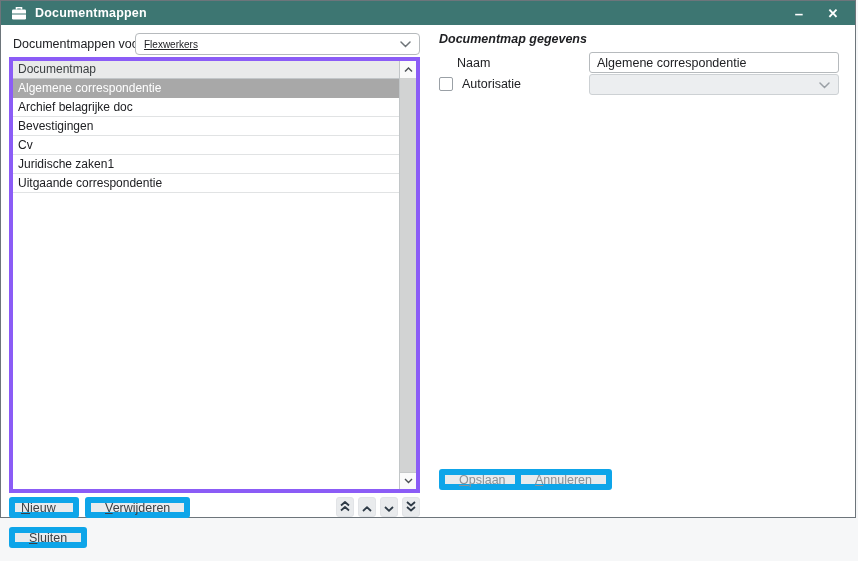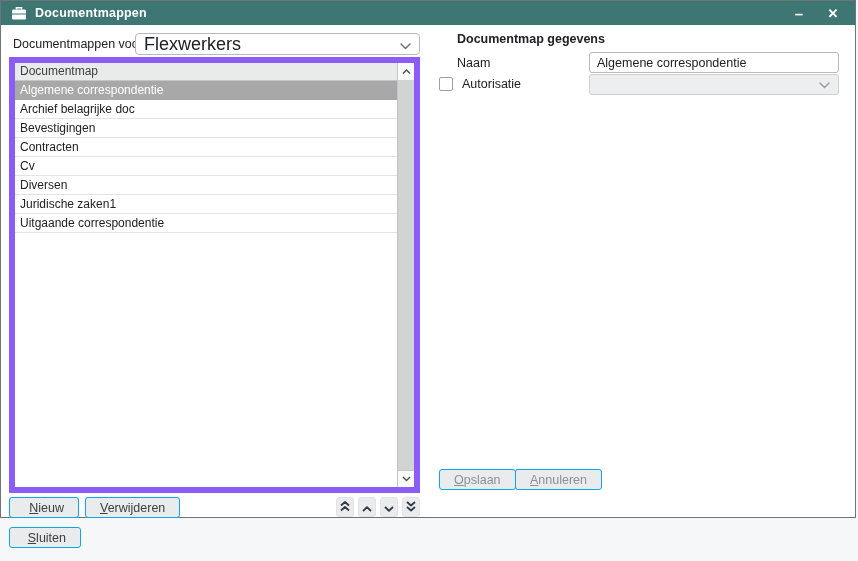--- a/index.html
+++ b/index.html
@@ -19,65 +19,65 @@
   .tb-btn {
     color:#ffffff; font-size:13px; font-weight:bold; width:24px; height:24px;
     display:flex; align-items:center; justify-content:center; cursor:default;
   }
   .tb-btn.min { font-size:15px; margin-right:10px; }
   
   .filter-label { position:absolute; left:12px; top:36px; font-size:12.5px; color:#202124; }
   .filter-select {
     position:absolute; left:134px; top:32px; width:285px; height:22px;
     border:1px solid #b6babd; border-radius:4px; background:#fff;
-    display:flex; align-items:center; padding:0 8px; font-size:18px; color:#202124;
+    display:flex; align-items:center; padding:0 8px; font-size:10px; color:#202124;text-decoration:underline;
   }
   .filter-select .sel-value { flex:1; }
   
   .list {
     position:absolute; left:8px; top:56px; width:411px; height:436px;
-    border:6px solid #8b5cf6; background:#fff; display:flex;justify-content:flex-end;
+    border:4px solid #8b5cf6; background:#fff; display:flex;justify-content:flex-end;
   }
   .list-main { flex:1; display:flex; flex-direction:column; overflow:hidden; }
   .list-header {
     height:18px; background:#e9eaea; border-bottom:1px solid #c2c6c8;
     font-size:12px; color:#3c4043; line-height:17px; padding-left:5px; flex:0 0 auto;
   }
   .rows { flex:1; }
   .row {
     height:19px; line-height:18px; padding-left:5px; font-size:12px; color:#202124;
     background:#fff; border-bottom:1px solid #e1e3e4;
   }
   .row.selected { background:#a8a8a8; color:#ffffff; border-bottom-color:#a8a8a8; }
   .scrollbar { width:17px; border-left:1px solid #c2c6c8; display:flex; flex-direction:column; background:#d2d3d3; }
   .sb-btn { height:17px; background:#fafafa; display:flex; align-items:center; justify-content:center; flex:0 0 auto; }
   .sb-btn.bottom { border-top:1px solid #c6c8c9; }
   .sb-track { flex:1; background:#d2d3d3; }
   
   .btn {
-    position:absolute; height:21px; background:#e9ebed; border:1px solid #0ea5e9;
+    position:absolute; height:21px; background:#e9ebed; border:6px solid #0ea5e9;
     border-radius:3px; font-family:"Liberation Sans", sans-serif;
-    font-size:12.5px; color:#3b4045; padding:0 14px; display:flex; align-items:center; justify-content:flex-end;
+    font-size:12.5px; color:#3b4045; padding:0 14px; display:flex; align-items:center; justify-content:flex-start;
     cursor:default;
   }
   .btn-label { display:block; }
   .btn-label::first-letter { text-decoration:underline; }
   .btn.disabled { color:#8b9197; }
   .btn-new { left:8px; top:496px; min-width:70px;padding-left:6px; }
   .btn-delete { left:84px; top:496px; }
   .btn-close { left:8px; top:526px; min-width:72px; }
   .btn-save { left:438px; top:468px; min-width:70px; }
   .btn-cancel { left:514px; top:468px; }
   .reorder { position:absolute; left:332px; top:496px; width:87px; display:flex; gap:4px; justify-content:flex-end; }
   .icon-btn {
     width:18px; height:20px; background:#e9ebed; border:1px solid #e2e4e7; border-radius:3px;
     display:flex; align-items:center; justify-content:center; cursor:default;
   }
   
-  .details-heading { position:absolute; left:456px; top:31px; font-size:12.5px; font-weight:bold; color:#202124; }
+  .details-heading { position:absolute; left:438px; top:31px; font-size:12.5px; font-weight:bold; color:#202124;font-style:italic; }
   .name-label { position:absolute; left:456px; top:55px; font-size:12.5px; color:#202124; }
   .name-input {
     position:absolute; left:588px; top:51px; width:250px; height:21px;
     border:1px solid #b6babd; border-radius:3px; padding:0 7px; font-size:12.5px; color:#202124;
     font-family:"Liberation Sans", sans-serif; background:#fff;
   }
   .auth-checkbox {
     position:absolute; left:438px; top:76px; width:14px; height:14px;
     border:1px solid #9aa0a6; border-radius:2px; background:#fff;
   }
@@ -118,23 +118,21 @@
     </span>
   </div>
 
   <div class="list">
     <div class="list-main">
       <div class="list-header">Documentmap</div>
       <div class="rows">
           <div class="row selected">Algemene correspondentie</div>
           <div class="row">Archief belagrijke doc</div>
           <div class="row">Bevestigingen</div>
-          <div class="row">Contracten</div>
           <div class="row">Cv</div>
-          <div class="row">Diversen</div>
           <div class="row">Juridische zaken1</div>
           <div class="row">Uitgaande correspondentie</div>
         </div>
     </div>
     <div class="scrollbar">
       <div class="sb-btn">
         <svg width="9" height="6" viewBox="0 0 9 6">
             <path d="M1 4.5 L4.5 1 L8 4.5" stroke="#4a4f54" stroke-width="1.4" fill="none"></path>
           </svg>
       </div>

